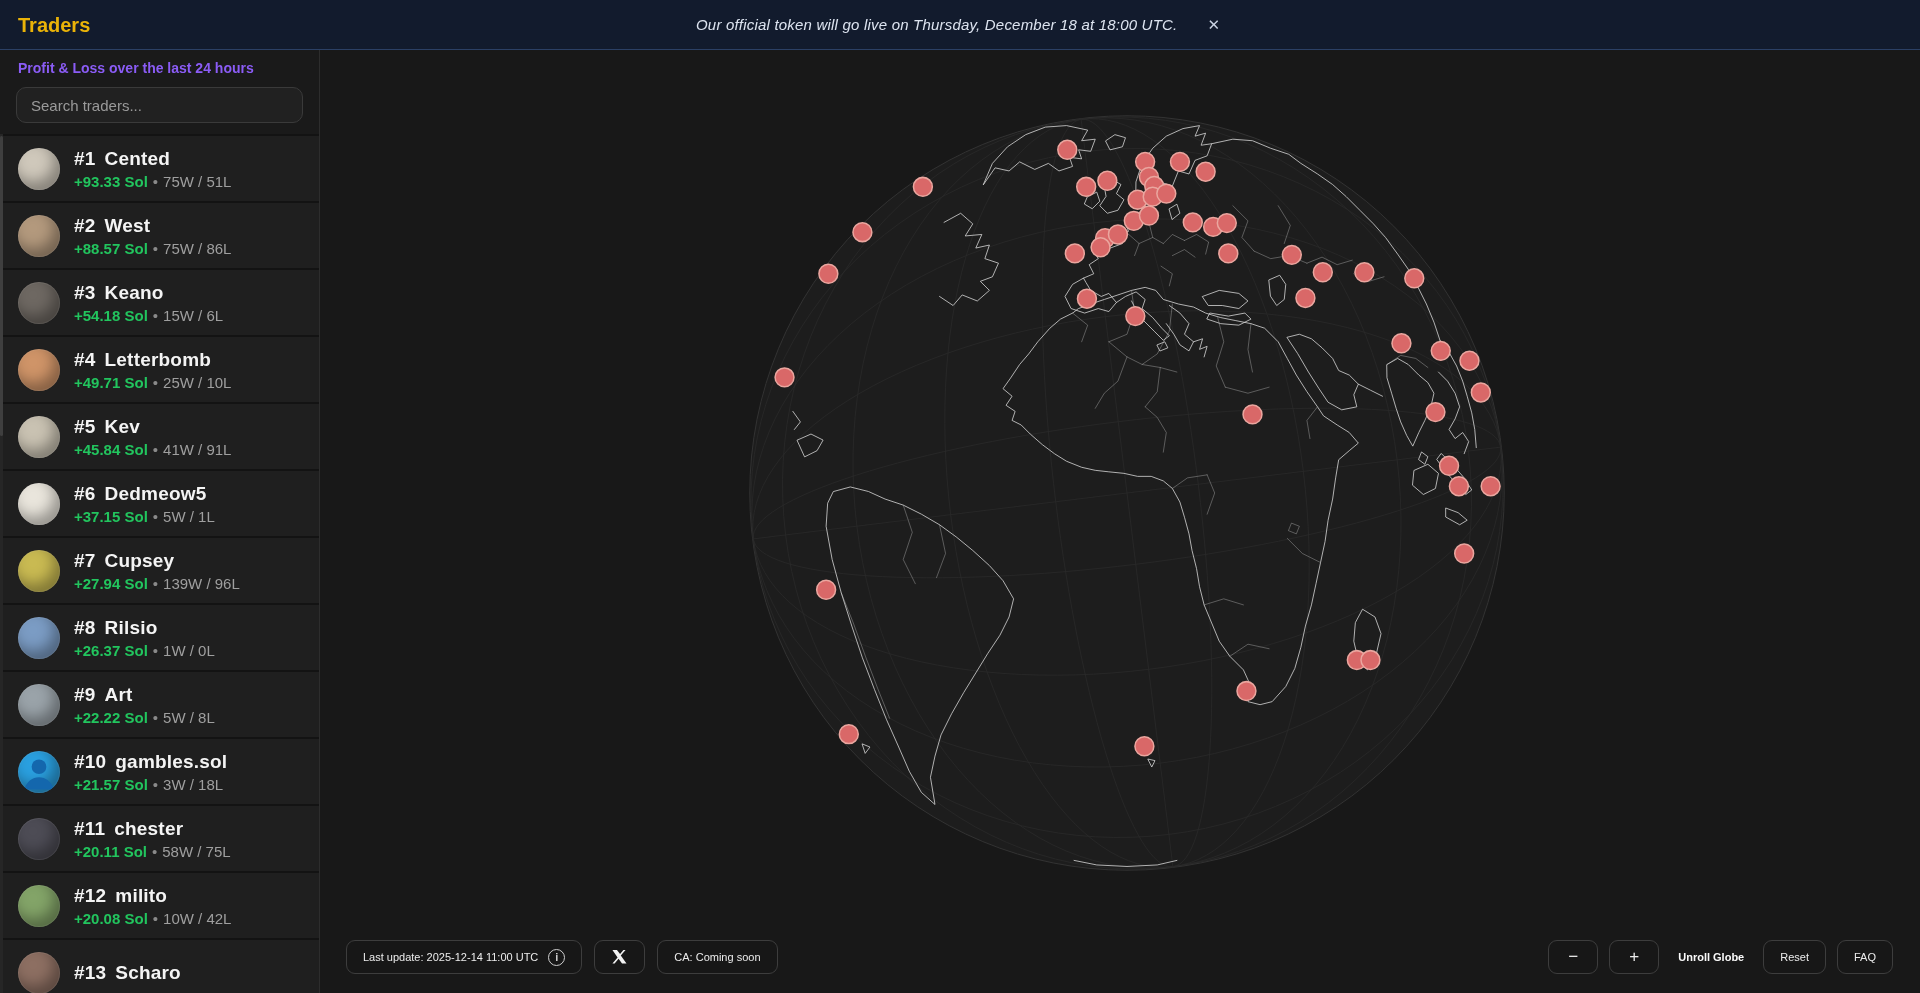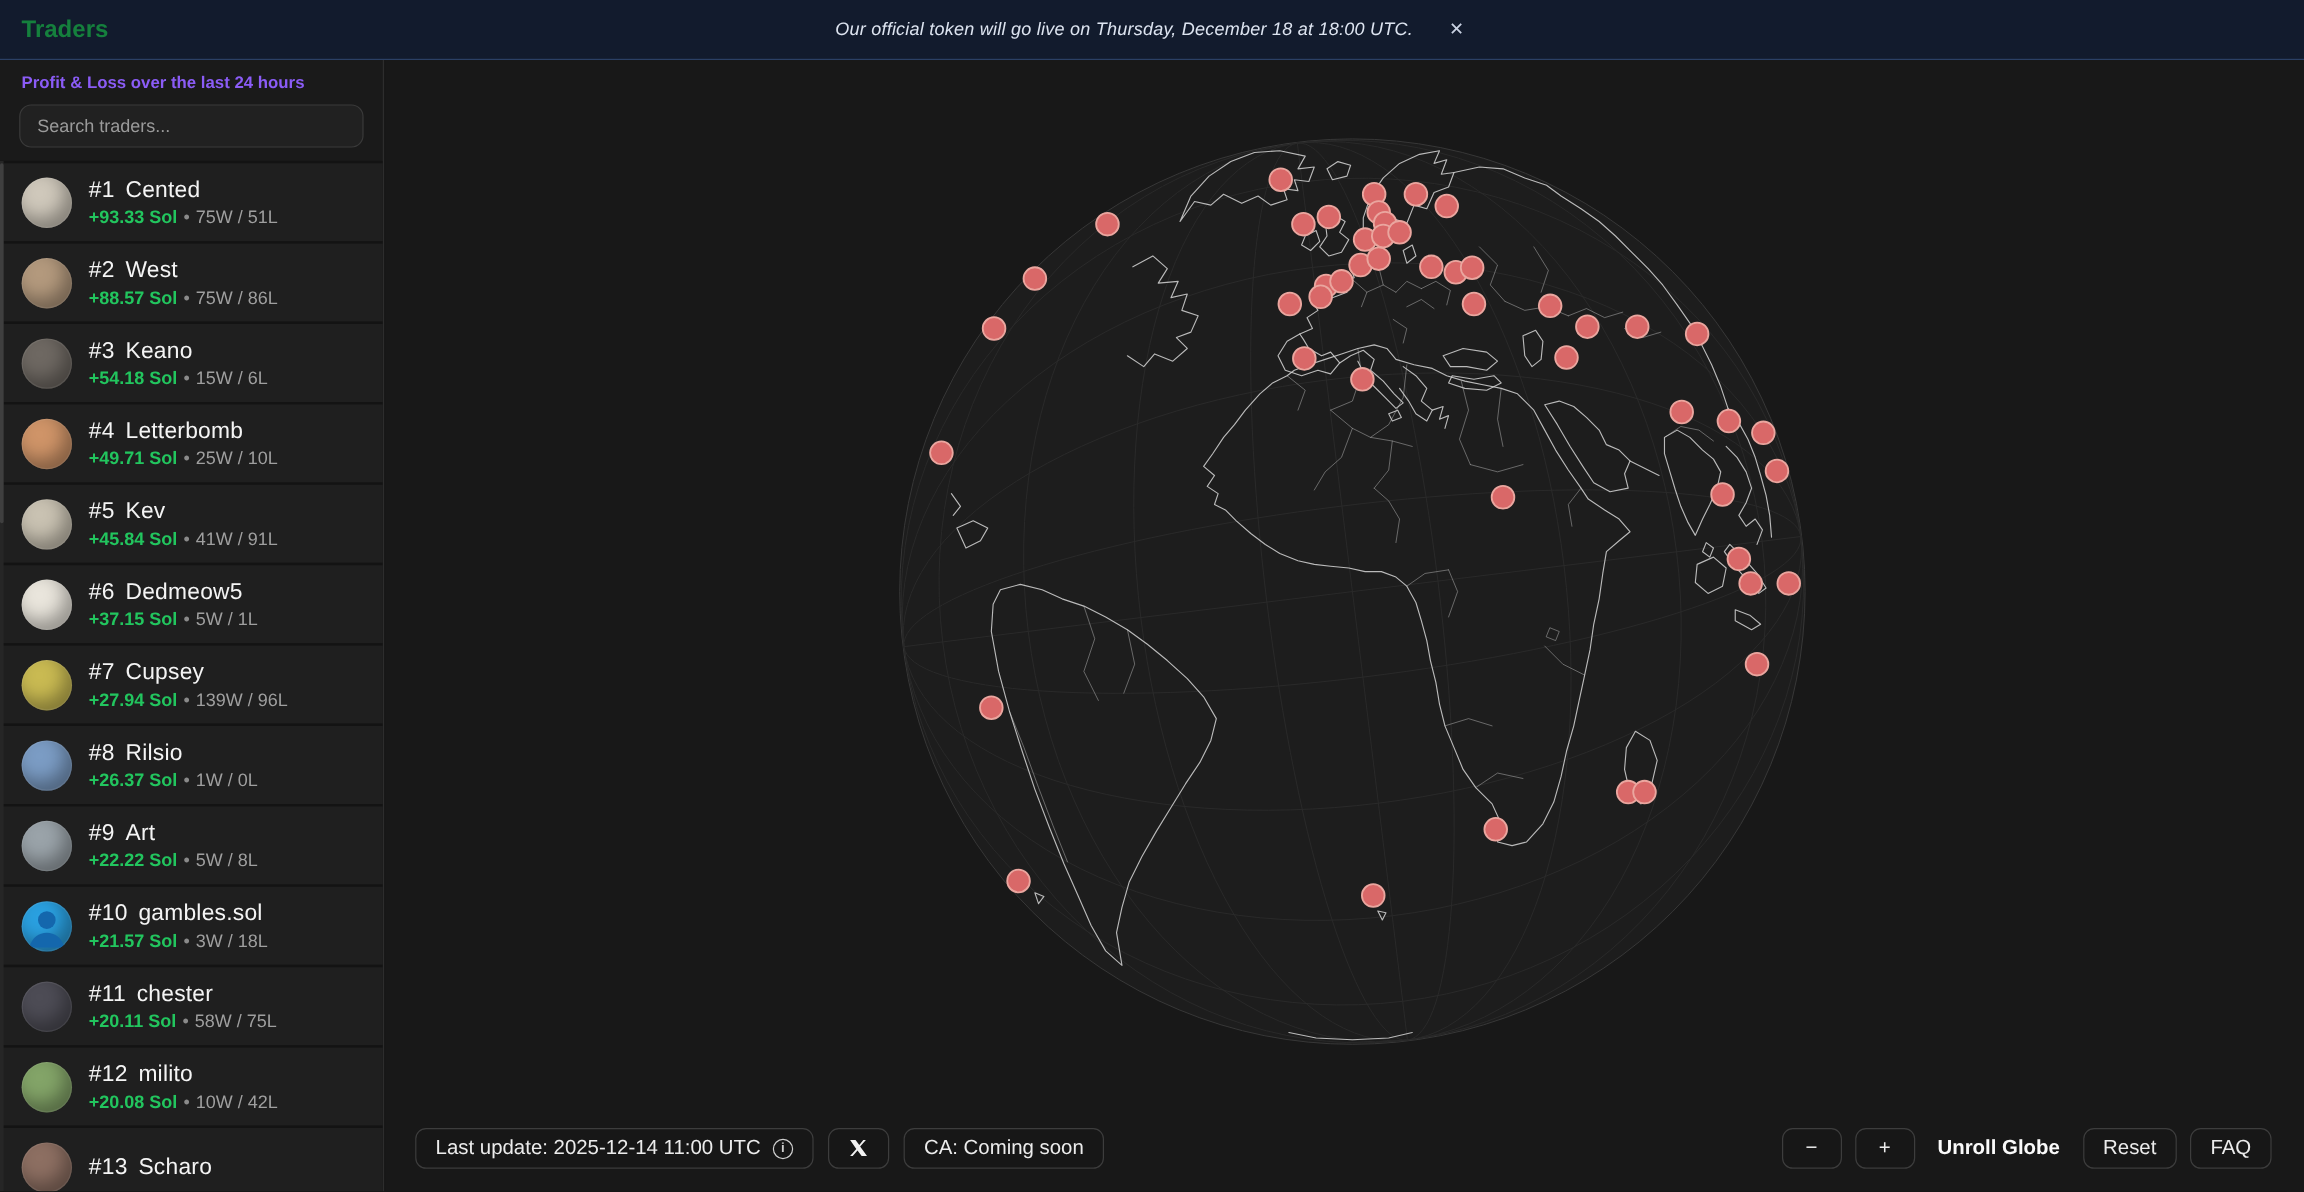--- a/index.html
+++ b/index.html
@@ -8,55 +8,55 @@
   .screen { position:relative; width:1920px; height:993px; background:#181818; overflow:hidden; }
 
   
   .banner { position:absolute; top:0; left:0; right:0; height:50px; background:#121b2d;
     border-bottom:1px solid #2b4065; z-index:20; display:flex; align-items:center; justify-content:center; gap:26px; }
   .banner-msg { color:#dde4f0; font-size:15px; letter-spacing:.2px;font-style:italic; }
   .banner-close { background:none; border:none; color:#c9d2e2; font-size:15px; cursor:pointer; line-height:1; padding:4px; }
 
   
   .traders-title { position:absolute; top:0; left:18px; height:50px; line-height:50px; z-index:30;
-    color:#15803d; font-size:20px; font-weight:bold; }
+    color:#eab308; font-size:20px; font-weight:bold; }
   .sidebar { position:absolute; top:50px; left:0; width:320px; bottom:0; background:#1a1a1a;
     border-right:1px solid #2d2d2d; z-index:25; }
   .sidebar-sub { padding:10px 18px 0 18px; color:#8b5cf6; font-size:14px; font-weight:bold; }
   .search-wrap { padding:11px 16px 12px 16px; }
   .search-input { width:100%; height:36px; background:#212121; border:1px solid #3a3a3a; border-radius:10px;
     color:#e8e8e8; font-size:15px; padding:0 14px; outline:none; font-family:"Liberation Sans",sans-serif; }
   .search-input::placeholder { color:#9a9a9a; }
 
   .trader-list { position:absolute; top:84px; left:0; right:0; bottom:0; overflow:hidden; }
   .trader-row { height:67px; border-top:2px solid #131313; background:#1f1f1f; display:flex;
     align-items:center; padding-left:18px; gap:14px; cursor:pointer; }
   .avatar { width:42px; height:42px; border-radius:50%; flex:0 0 42px; overflow:hidden;
     box-shadow:inset 0 0 0 1px rgba(255,255,255,.08), inset -6px -8px 14px rgba(0,0,0,.35); }
   .avatar svg { width:100%; height:100%; display:block; }
   .t-lines { display:flex; flex-direction:column; gap:3px; }
-  .t-line1 { color:#f4f4f4; font-size:19px; font-weight:400; letter-spacing:.2px; }
+  .t-line1 { color:#f4f4f4; font-size:19px; font-weight:700; letter-spacing:.2px; }
   .t-line1 .t-rank { margin-right:9px; }
   .t-line2 { font-size:15px; color:#9f9f9f; }
   .t-pnl { color:#22c55e; font-weight:600;text-align:center; }
   .t-sep { color:#8a8a8a; margin:0 5px; }
   .scroll-track { position:absolute; left:0; top:0; bottom:0; width:3px; background:#262626; z-index:5; }
   .scroll-thumb { position:absolute; left:0; top:2px; width:3px; height:300px; background:#3f3f3f; border-radius:2px; }
 
   
   .map-area { position:absolute; top:50px; left:321px; right:0; bottom:0; background:#181818; z-index:5; }
   .globe { position:absolute; left:428px; top:65px; width:756px; height:756px; cursor:grab; }
   .globe .disc { fill:#1d1d1d; stroke:#3a3a3a; stroke-width:1; }
   .grat { stroke:#2a2a2a; stroke-width:1; fill:none; }
   .coast { stroke:#d6d6d6; stroke-opacity:.85; stroke-width:1.25; fill:none; stroke-linejoin:round; stroke-linecap:round; }
   .border { stroke:#c4c4c4; stroke-opacity:.5; stroke-width:1; fill:none; stroke-linejoin:round; stroke-linecap:round; }
 
   
   .pill { height:34px; background:rgba(24,24,24,.92); border:1px solid #3d3d3d; border-radius:9px;
-    color:#ececec; font-size:17px; display:flex; align-items:center; padding:0 16px; gap:10px; }
+    color:#ececec; font-size:11px; display:flex; align-items:center; padding:0 16px; gap:10px; }
   button.pill { cursor:pointer; font-family:"Liberation Sans",sans-serif; }
   .footer-left { position:absolute; left:346px; bottom:19px; display:flex; gap:12px; z-index:30; }
   .footer-right { position:absolute; right:27px; bottom:19px; display:flex; gap:11px; z-index:30; }
   .info-icon { width:17px; height:17px; border:1.5px solid #cfcfcf; border-radius:50%; display:inline-flex;
     align-items:center; justify-content:center; color:#cfcfcf; font-size:11px; font-weight:600; font-style:normal; }
   .info-icon::after { content:"i"; }
   .xlogo { width:17px; height:16px; fill:#f2f2f2; }
   .btn-square { width:50px; justify-content:center; padding:0; font-size:17px; }
   .btn-ghost { border:none; background:none; color:#fafafa; font-weight:600; padding:0 8px; }
   .btn-plain { justify-content:center; }

